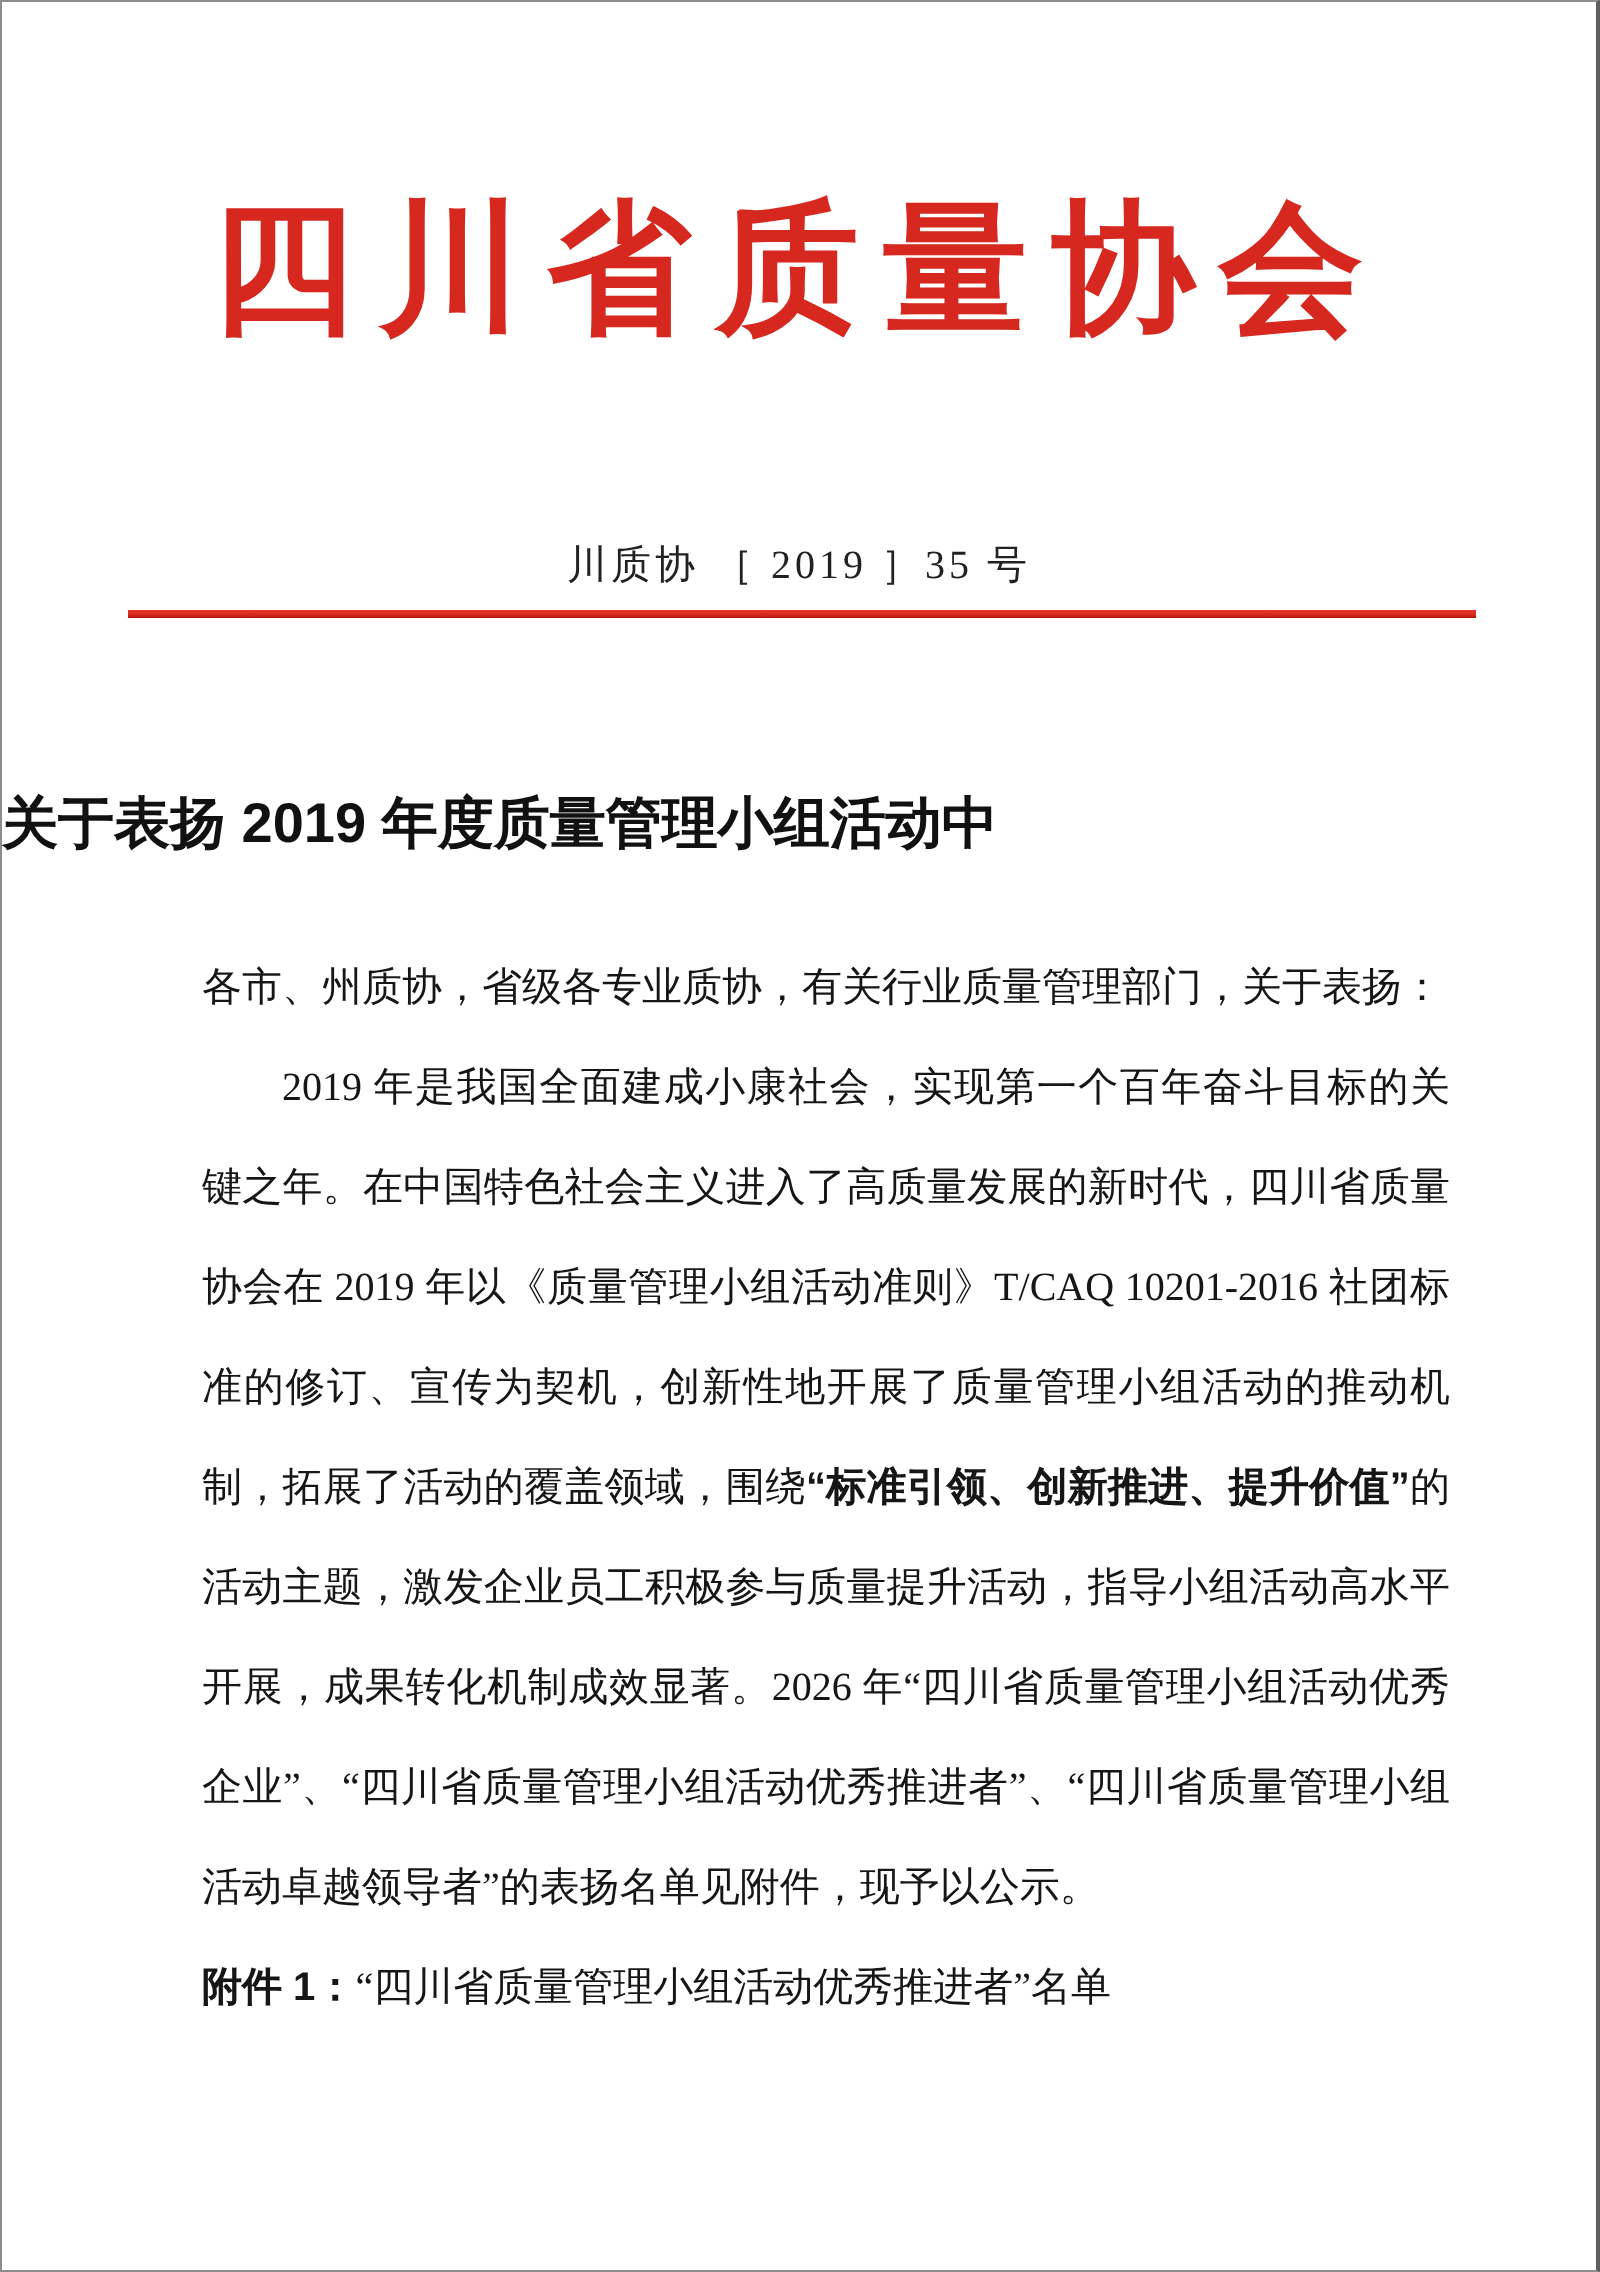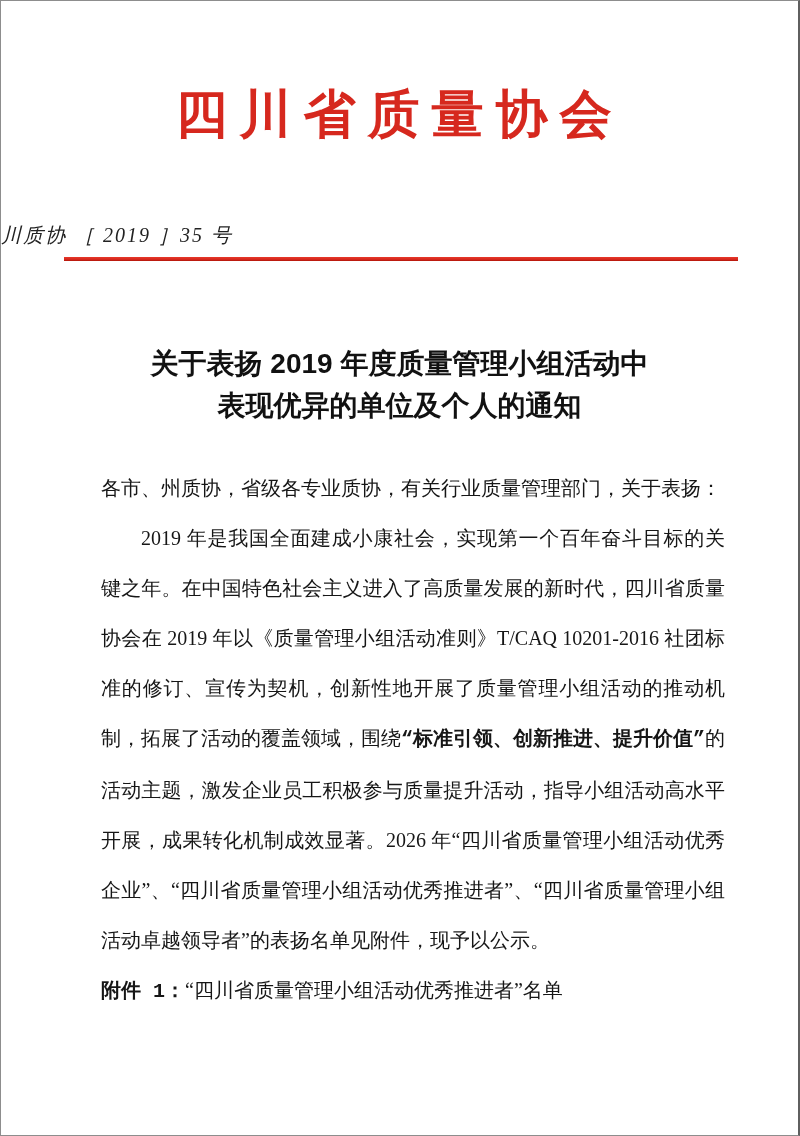--- a/index.html
+++ b/index.html
@@ -10,87 +10,84 @@
     height: 1136px;
     background: #ffffff;
     border: 1px solid #8d8d8d;
     border-right: 2px solid #5f5f5f;
     overflow: hidden;
     font-family: "Liberation Serif", "DejaVu Serif", serif;
     color: var(--ink);
   }
   .org-name {
     margin: 0;
-    padding-top: 58px;
+    padding-top: 78px;
     text-align: center;
     font-family: "Liberation Serif", "DejaVu Serif", serif;
     font-weight: 700;
-    font-size: 52px;
+    font-size: 72px;
     line-height: 112px;
     letter-spacing: 12px;
     color: var(--accent);
     white-space: nowrap;
   }
   .doc-number {
-    margin-top: 50px;
-    text-align: left;
+    margin-top: 78px;
+    text-align: center;
     font-size: 20px;
     line-height: 28px;
     letter-spacing: 2px;
     color: #222;
-    font-style: italic;
   }
   .red-divider {
     width: 674px;
     height: 4px;
     margin: 8px auto 0 63px;
     background: linear-gradient(to bottom, #e8382a 0%, var(--accent) 60%, #b01408 100%);
   }
   .notice-title {
     margin: 82px 0 0 0;
-    text-align: center;
     font-family: "Liberation Sans", "DejaVu Sans", sans-serif;
     font-weight: 700;
     font-size: 28px;
     line-height: 42px;
     color: #111;
   }
   .notice-title .title-line { display: block; }
   .body-text {
     width: 624px;
     margin: 36px 76px 0 100px;
     font-size: 20px;
     line-height: 50px;
     text-align: justify;
     color: #161616;
   }
   .body-text p { margin: 0; }
   .salutation { text-indent: 0; }
   .main-paragraph { text-indent: 2em; }
   .main-paragraph b, .attachment-line b {
     font-weight: 700;
-    font-family: Liberation Mono, monospace;
+    font-family: Liberation Sans, sans-serif;
     margin-top: 28px;
   }
   .attachment-line { text-indent: 0; }
 </style>
 </head>
 <body>
 
 <div class="page">
 
   <h1 class="org-name">四川省质量协会</h1>
 
   <div class="doc-number">川质协 ［ 2019 ］35 号</div>
 
   <div class="red-divider"></div>
 
   <h2 class="notice-title">
     <span class="title-line">关于表扬 2019 年度质量管理小组活动中</span>
-    <span class="title-line">表现优异的单位及个人的通知</span>
   </h2>
 
   <div class="body-text">
 
     <p class="salutation">各市、州质协，省级各专业质协，有关行业质量管理部门，关于表扬：</p>
 
     <p class="main-paragraph"><span>2019 年是我国全面建成小康社会，实现第一个百年奋斗目标的关键之年。在中国特色社会主义进入了高质量发展的新时代，四川省质量协会在 2019 年以《质量管理小组活动准则》T/CAQ 10201-2016 社团标准的修订、宣传为契机，创新性地开展了质量管理小组活动的推动机制，拓展了活动的覆盖领域，围绕</span><b>“标准引领、创新推进、提升价值”</b><span>的活动主题，激发企业员工积极参与质量提升活动，指导小组活动高水平开展，成果转化机制成效显著。2026 年“四川省质量管理小组活动优秀企业”、“四川省质量管理小组活动优秀推进者”、“四川省质量管理小组活动卓越领导者”的表扬名单见附件，现予以公示。</span></p>
 
     <p class="attachment-line"><b>附件 1：</b><span>“四川省质量管理小组活动优秀推进者”名单</span></p>
 

